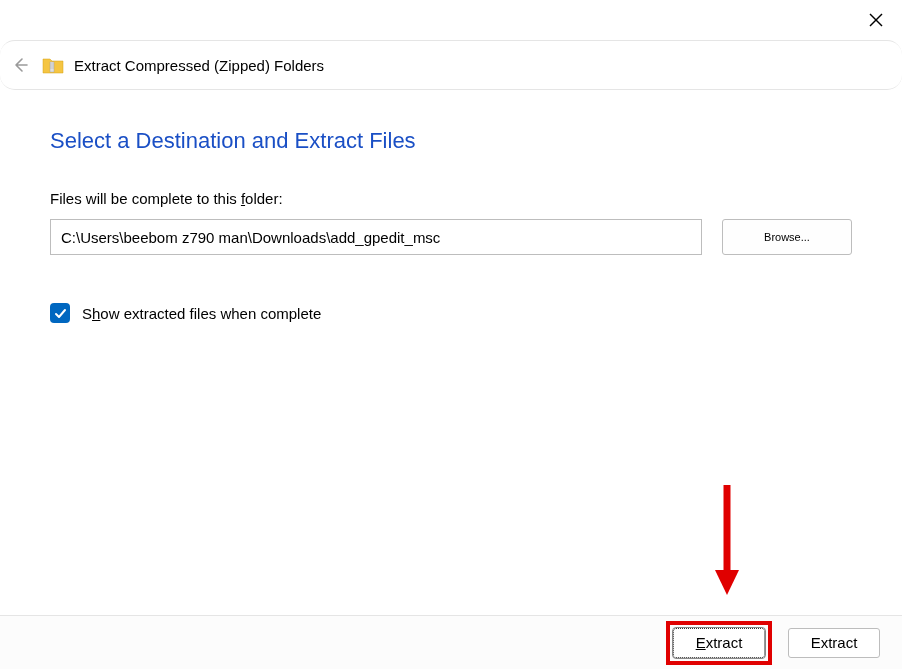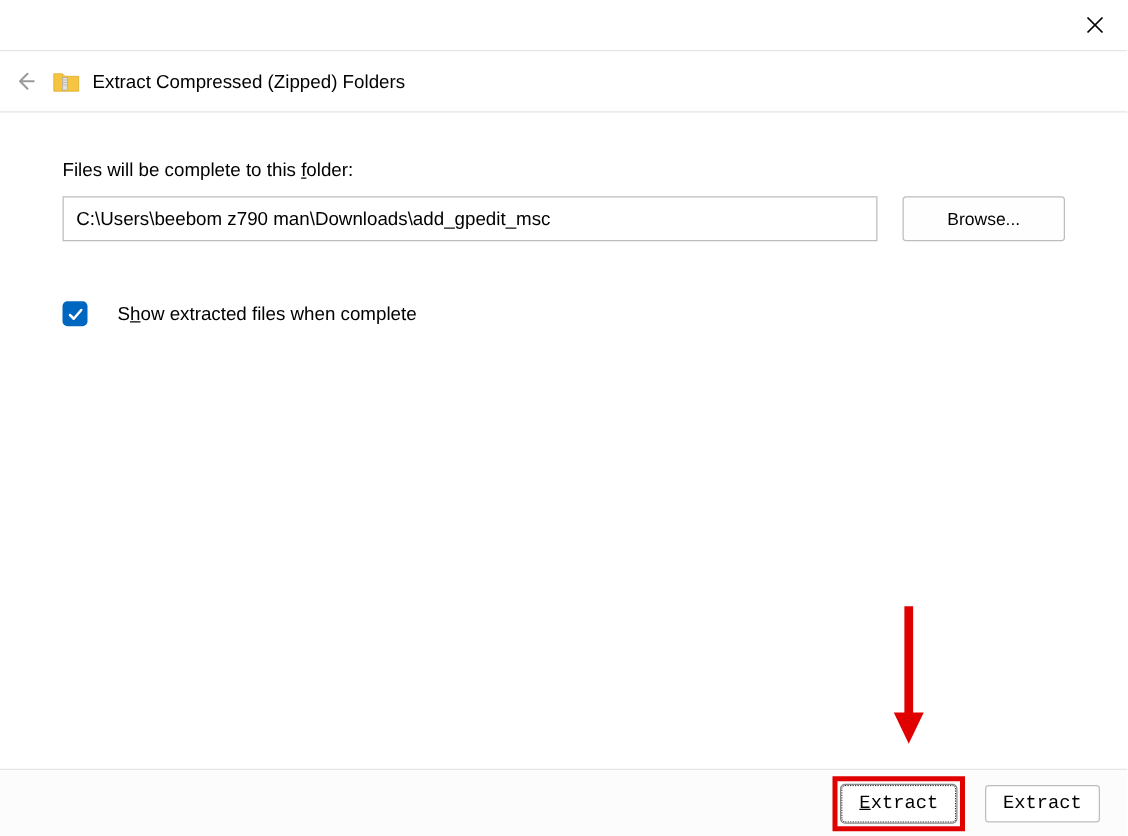--- a/index.html
+++ b/index.html
@@ -29,20 +29,21 @@
     }
     .close-btn svg { width: 14px; height: 14px; }
     .nav-row {
       border-top: 1px solid #e5e5e5;
       border-bottom: 1px solid #e5e5e5;
       height: 50px;
       display: flex;
       align-items: center;
       padding-left: 8px;
       gap: 10px;
+      border-radius: 15px;
     }
     .back-arrow {
       width: 24px;
       height: 24px;
       display: flex;
       align-items: center;
       justify-content: center;
       color: #999;
       cursor: pointer;
     }
@@ -85,29 +86,29 @@
       font-size: 15px;
       font-family: inherit;
       background: #fff;
       color: #000;
     }
     .browse-btn {
       width: 130px;
       height: 36px;
       border: 1px solid #bdbdbd;
       background: #fefefe;
-      font-size: 14px;
+      font-size: 11px;
       font-family: inherit;
       cursor: pointer;
       border-radius: 3px;
     }
     .check-row {
       display: flex;
       align-items: center;
-      gap: 24px;
+      gap: 12px;
     }
     .checkbox {
       width: 20px;
       height: 20px;
       background: #0067c0;
       border-radius: 4px;
       display: flex;
       align-items: center;
       justify-content: center;
       cursor: pointer;
@@ -137,21 +138,21 @@
       border: 4px solid #e00000;
       padding: 3px;
       display: inline-block;
     }
     .footer-btn {
       width: 92px;
       height: 30px;
       border: 1px solid #bdbdbd;
       background: #ffffff;
       font-size: 15px;
-      font-family: Liberation Mono, monospace;
+      font-family: Liberation Sans, sans-serif;
       cursor: pointer;
       border-radius: 3px;
     }
     .extract-btn {
       border: 1px dotted #333;
       outline: 1px solid #888;
       outline-offset: 0;
     }
     .ul { text-decoration: underline; }
     
@@ -186,20 +187,21 @@
       <rect x="8" y="6" width="4" height="10" fill="#e0e0e0" stroke="#999" stroke-width="0.4"></rect>
       <line x1="8" y1="8" x2="12" y2="8" stroke="#999" stroke-width="0.4"></line>
       <line x1="8" y1="10" x2="12" y2="10" stroke="#999" stroke-width="0.4"></line>
       <line x1="8" y1="12" x2="12" y2="12" stroke="#999" stroke-width="0.4"></line>
     </svg>
   </div>
   <div class="wizard-title">Extract Compressed (Zipped) Folders</div>
 </div>
 
 <div class="content">
+  <h1 class="heading">Select a Destination and Extract Files</h1>
 
   <div class="field-label">
     <span>Files will be complete to this </span><span class="ul">f</span><span>older:</span>
   </div>
 
   <div class="path-row">
     <input type="text" class="path-input" value="C:\Users\beebom z790 man\Downloads\add_gpedit_msc" style="">
     <button class="browse-btn">Browse...</button>
   </div>
 

